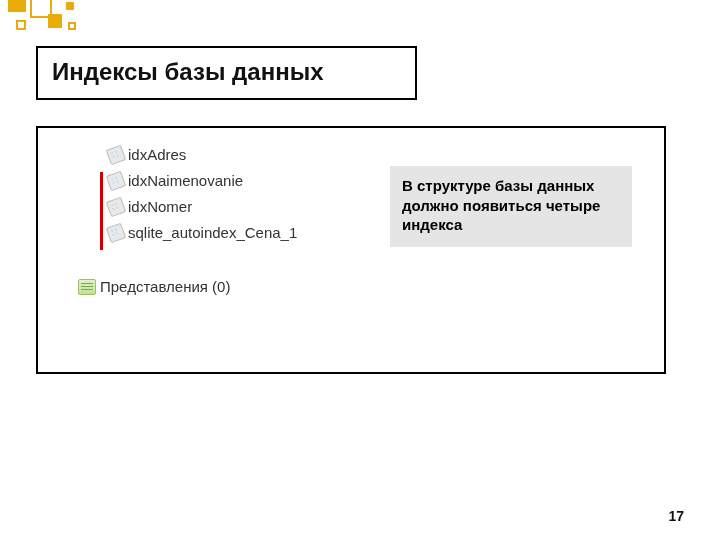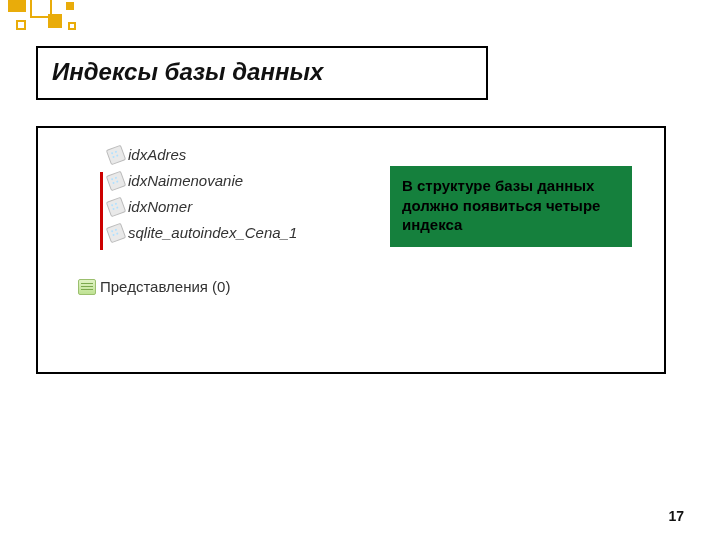--- a/index.html
+++ b/index.html
@@ -16,25 +16,24 @@
   
   .deco { position: absolute; pointer-events: none; }
   .deco .sq { position: absolute; background: #e9ac0a; }
   .deco .sq.hollow { background: transparent; border: 2px solid #e9ac0a; box-sizing: border-box; }
 
   
   .title-box {
     position: absolute;
     left: 36px;
     top: 46px;
-    width: 452px;
+    width: 381px;
     border: 2px solid #000;
     padding: 10px 14px 12px 14px;
     box-sizing: border-box;
-    font-style: italic;
   }
   .title-box h1 {
     margin: 0;
     font-size: 24px;
     font-weight: bold;
     color: #111;
   }
 
   
   .panel {
@@ -64,21 +63,21 @@
   .arrow {
     width: 0; height: 0;
     border-left: 5px solid transparent;
     border-right: 5px solid transparent;
     border-top: 6px solid #555;
     transform: translateY(-1px);
     margin-right: 4px;
   }
 
   .indent1 { padding-left: 22px; margin-top: 28px; }
-  .indent2 { padding-left: 52px; font-style: italic; }
+  .indent2 { padding-left: 52px; }
 
   .red-bar {
     position: absolute;
     left: 62px;
     top: 44px;
     width: 3px;
     height: 78px;
     background: #c00;
   }
 
@@ -132,21 +131,21 @@
     border-radius:3px 3px 0 0;
     background:#cde9fb;
   }
 
   
   .callout {
     position: absolute;
     left: 390px;
     top: 166px;
     width: 242px;
-    background: #15803d;
+    background: #e5e5e5;
     color: #000;
     font-size: 15px;
     font-weight: bold;
     padding: 10px 12px 12px 12px;
     line-height: 1.3;
     box-sizing: border-box;
   }
 
   
   .pagenum {

